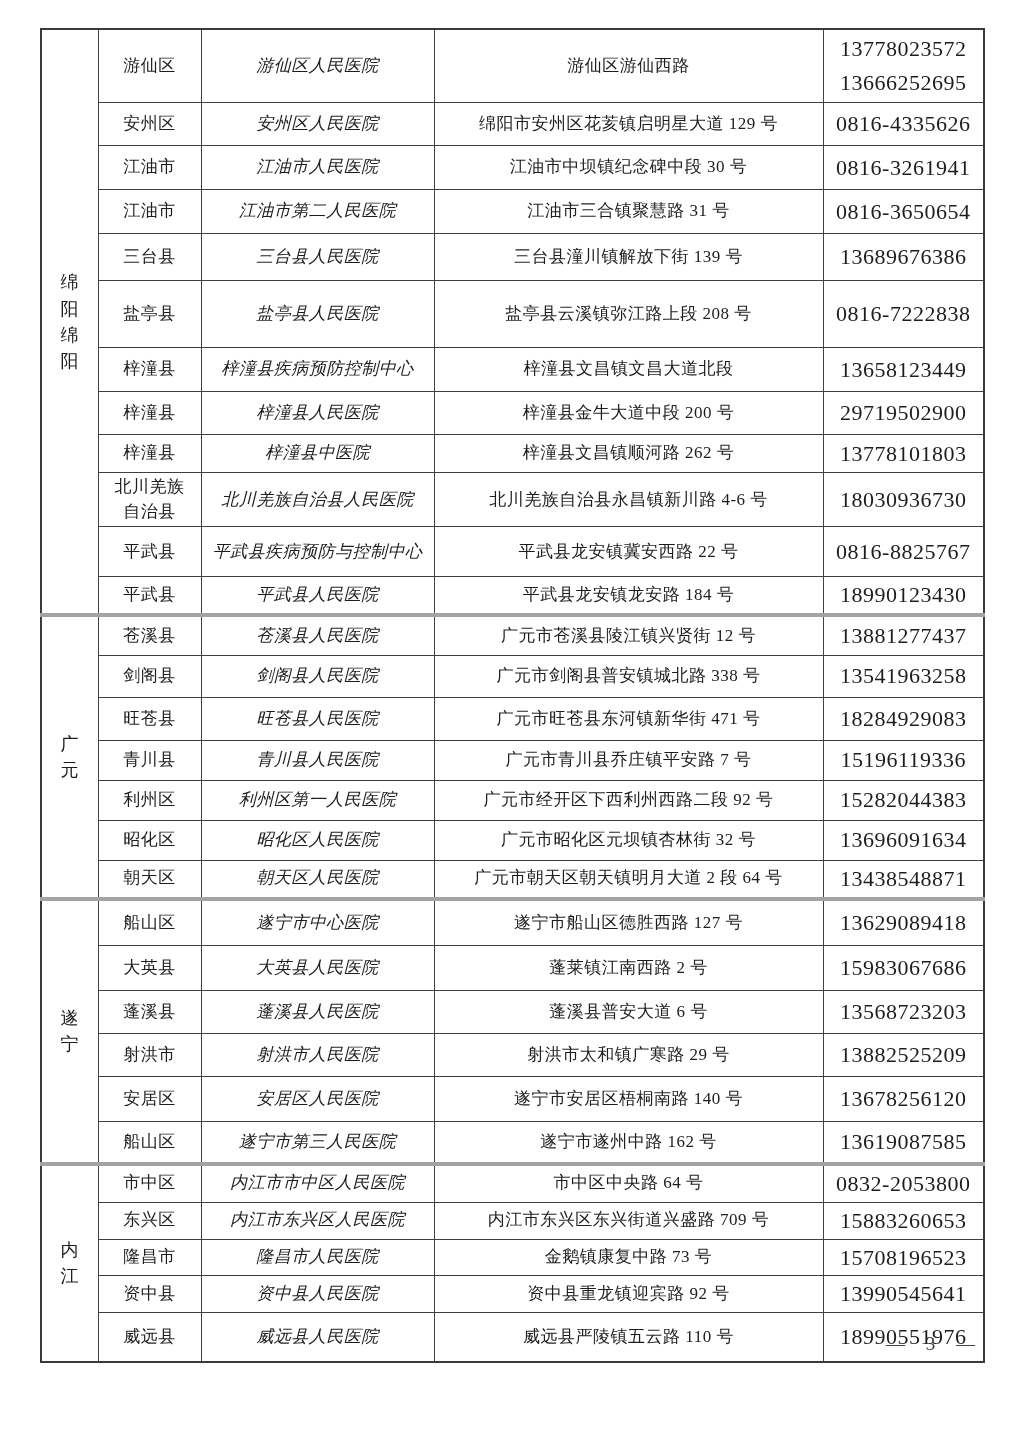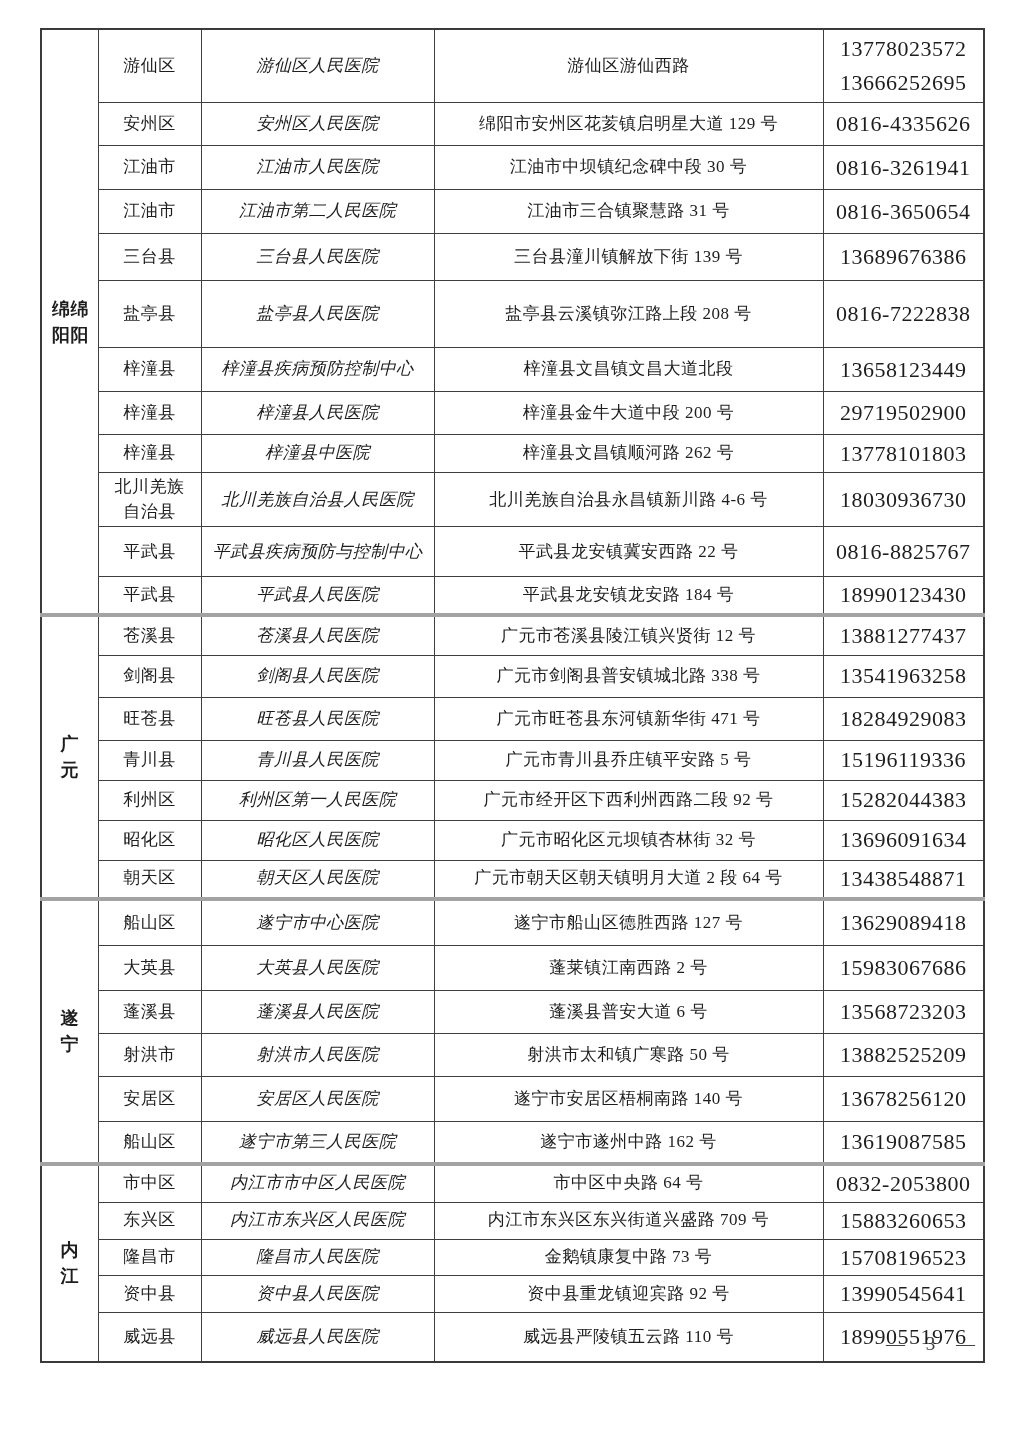--- a/index.html
+++ b/index.html
@@ -33,26 +33,25 @@
   }
   
   table.contact{border:2px solid #3a3a3a;}
   tr.group-start td{border-top:4px solid #a3a3a3;margin-top:10px;}
   td.city{
     padding:0;
     font-size:18px;
   }
   .city-wrap{
     display:flex;
-    flex-direction:row;
+    flex-direction:column;
     justify-content:space-around;
     align-items:flex-start;
     height:100%;
     min-height:100%;
-    font-weight:bold;
   }
   .city-wrap.single{justify-content:center;}
   td.district{padding:2px 4px;}
   td.hospital{padding:2px 13px;font-style:italic;}
   td.address{padding:2px 14px;}
   td.phone{
     letter-spacing:0.3px;
     padding:2px 6px;
     font-size:22px;
   }
@@ -183,21 +182,21 @@
     </tr>
     <tr style="height:43px">
       <td class="district">旺苍县</td>
       <td class="hospital">旺苍县人民医院</td>
       <td class="address">广元市旺苍县东河镇新华街 471 号</td>
       <td class="phone">18284929083</td>
     </tr>
     <tr style="height:40px">
       <td class="district">青川县</td>
       <td class="hospital">青川县人民医院</td>
-      <td class="address">广元市青川县乔庄镇平安路 5 号</td>
+      <td class="address">广元市青川县乔庄镇平安路 7 号</td>
       <td class="phone">15196119336</td>
     </tr>
     <tr style="height:40px">
       <td class="district">利州区</td>
       <td class="hospital">利州区第一人民医院</td>
       <td class="address">广元市经开区下西利州西路二段 92 号</td>
       <td class="phone">15282044383</td>
     </tr>
     <tr style="height:40px">
       <td class="district">昭化区</td>
@@ -231,21 +230,21 @@
     </tr>
     <tr style="height:43px">
       <td class="district">蓬溪县</td>
       <td class="hospital">蓬溪县人民医院</td>
       <td class="address">蓬溪县普安大道 6 号</td>
       <td class="phone">13568723203</td>
     </tr>
     <tr style="height:43px">
       <td class="district">射洪市</td>
       <td class="hospital">射洪市人民医院</td>
-      <td class="address">射洪市太和镇广寒路 50 号</td>
+      <td class="address">射洪市太和镇广寒路 29 号</td>
       <td class="phone">13882525209</td>
     </tr>
     <tr style="height:45px">
       <td class="district">安居区</td>
       <td class="hospital">安居区人民医院</td>
       <td class="address">遂宁市安居区梧桐南路 140 号</td>
       <td class="phone">13678256120</td>
     </tr>
     <tr style="height:42px">
       <td class="district">船山区</td>

